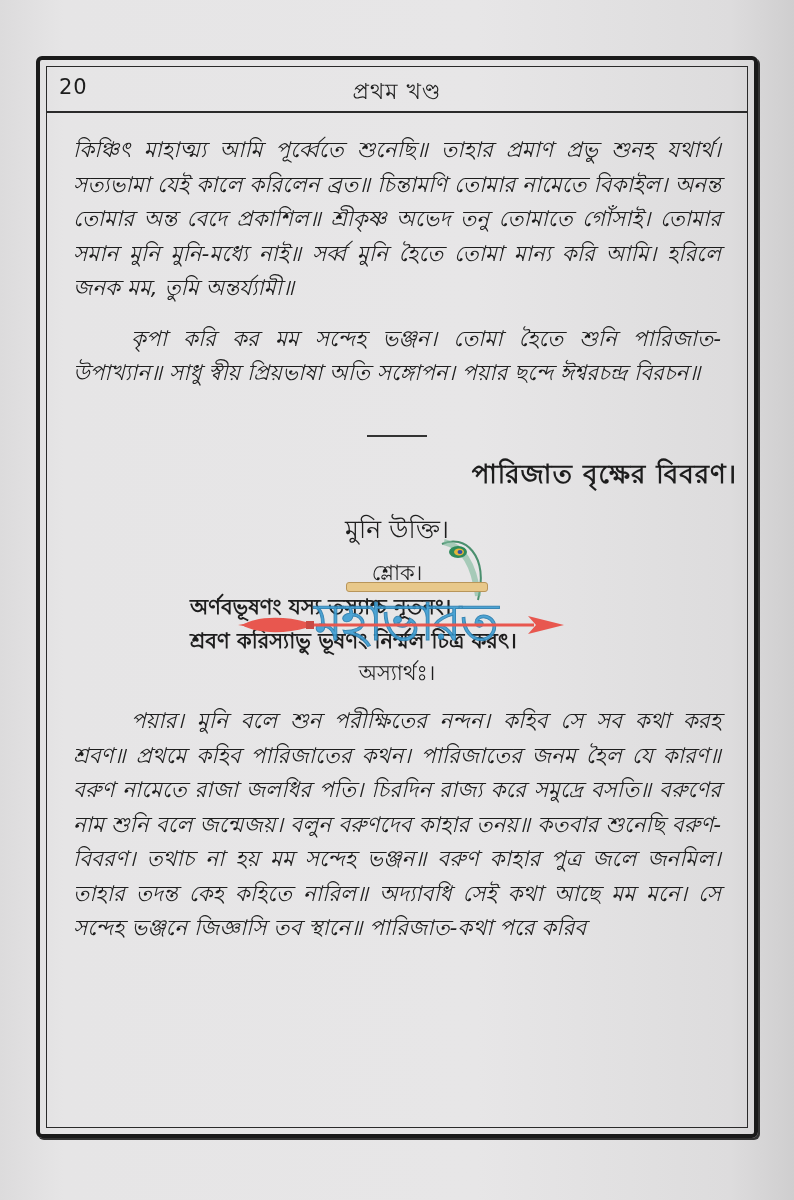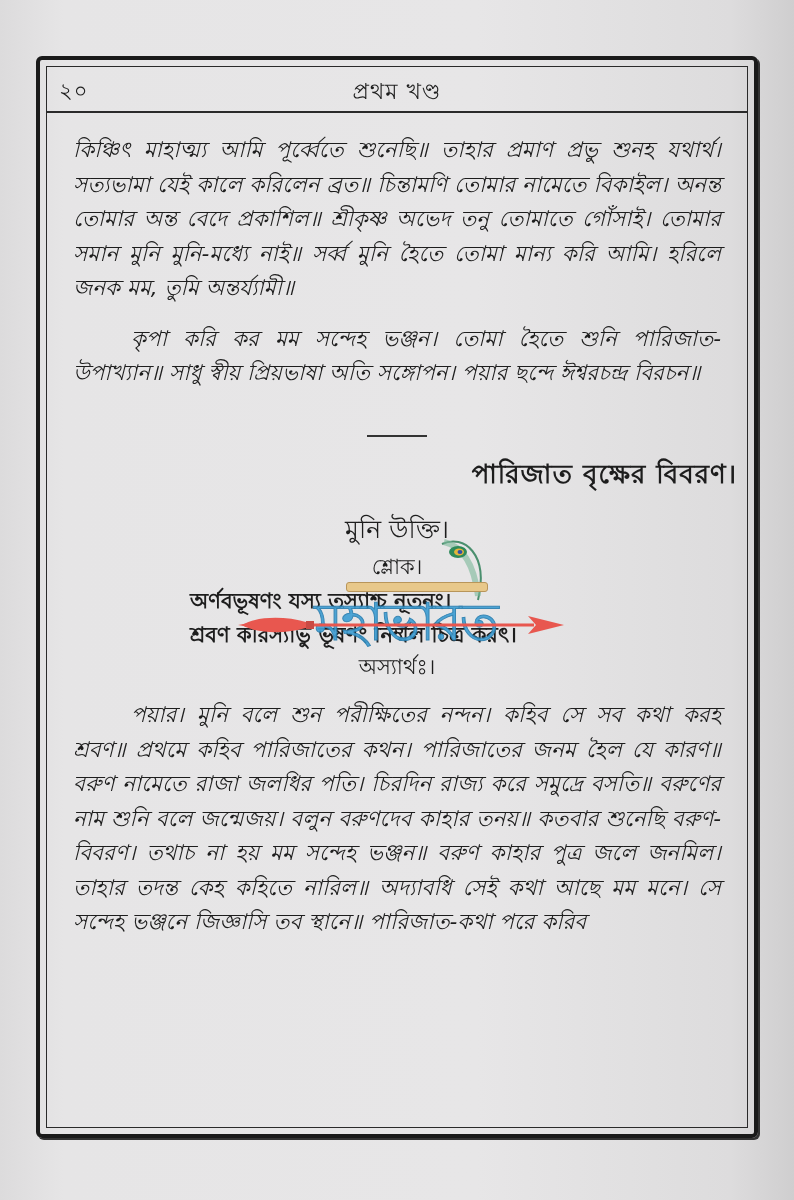--- a/index.html
+++ b/index.html
@@ -43,21 +43,21 @@
       width: 60px; height: 2px; background: #333; margin: 44px auto 0;
     }
     .section-title {
       text-align: right; font-size: 26px; font-weight: bold;
       margin-top: 20px; letter-spacing: 1px;
     }
     .speaker {
       text-align: center; font-size: 25px; margin-top: 22px;
     }
     .verse-label {
-      text-align: center; font-size: 21px; margin-top: 2px;
+      text-align: center; font-size: 21px; margin-top: 8px;
     }
     .verse {
       text-align: left; padding-left: 133px; font-size: 21px; font-weight: bold;
       line-height: 34px;
     }
     .meaning-label {
       text-align: center; font-size: 21px; line-height: 30px;
     }
     .watermark {
       position: absolute; left: 236px; top: 528px; width: 330px; height: 130px;
@@ -78,21 +78,21 @@
     }
     .wm-feather { position: absolute; left: 198px; top: 6px; width: 60px; height: 70px; }
   </style>
 </head>
 <body>
 
 <div class="frame-outer">
   <div class="frame-inner">
 
     <div class="header">
-      <span class="page-number">২০</span>
+      <span class="page-number">20</span>
       <div class="running-title">প্রথম খণ্ড</div>
     </div>
 
     <div class="body-text">
       <p class="para">কিঞ্চিৎ মাহাত্ম্য আমি পূর্ব্বেতে শুনেছি॥ তাহার প্রমাণ প্রভু শুনহ যথার্থ। সত্যভামা যেই কালে করিলেন ব্রত॥ চিন্তামণি তোমার নামেতে বিকাইল। অনন্ত তোমার অন্ত বেদে প্রকাশিল॥ শ্রীকৃষ্ণ অভেদ তনু তোমাতে গোঁসাই। তোমার সমান মুনি মুনি-মধ্যে নাই॥ সর্ব্ব মুনি হৈতে তোমা মান্য করি আমি। হরিলে জনক মম, তুমি অন্তর্য্যামী॥</p>
       <p class="para indent">কৃপা করি কর মম সন্দেহ ভঞ্জন। তোমা হৈতে শুনি পারিজাত-উপাখ্যান॥ সাধু স্বীয় প্রিয়ভাষা অতি সঙ্গোপন। পয়ার ছন্দে ঈশ্বরচন্দ্র বিরচন॥</p>
 
       <div class="rule"></div>
 
       <div class="section-title">পারিজাত বৃক্ষের বিবরণ।</div>

